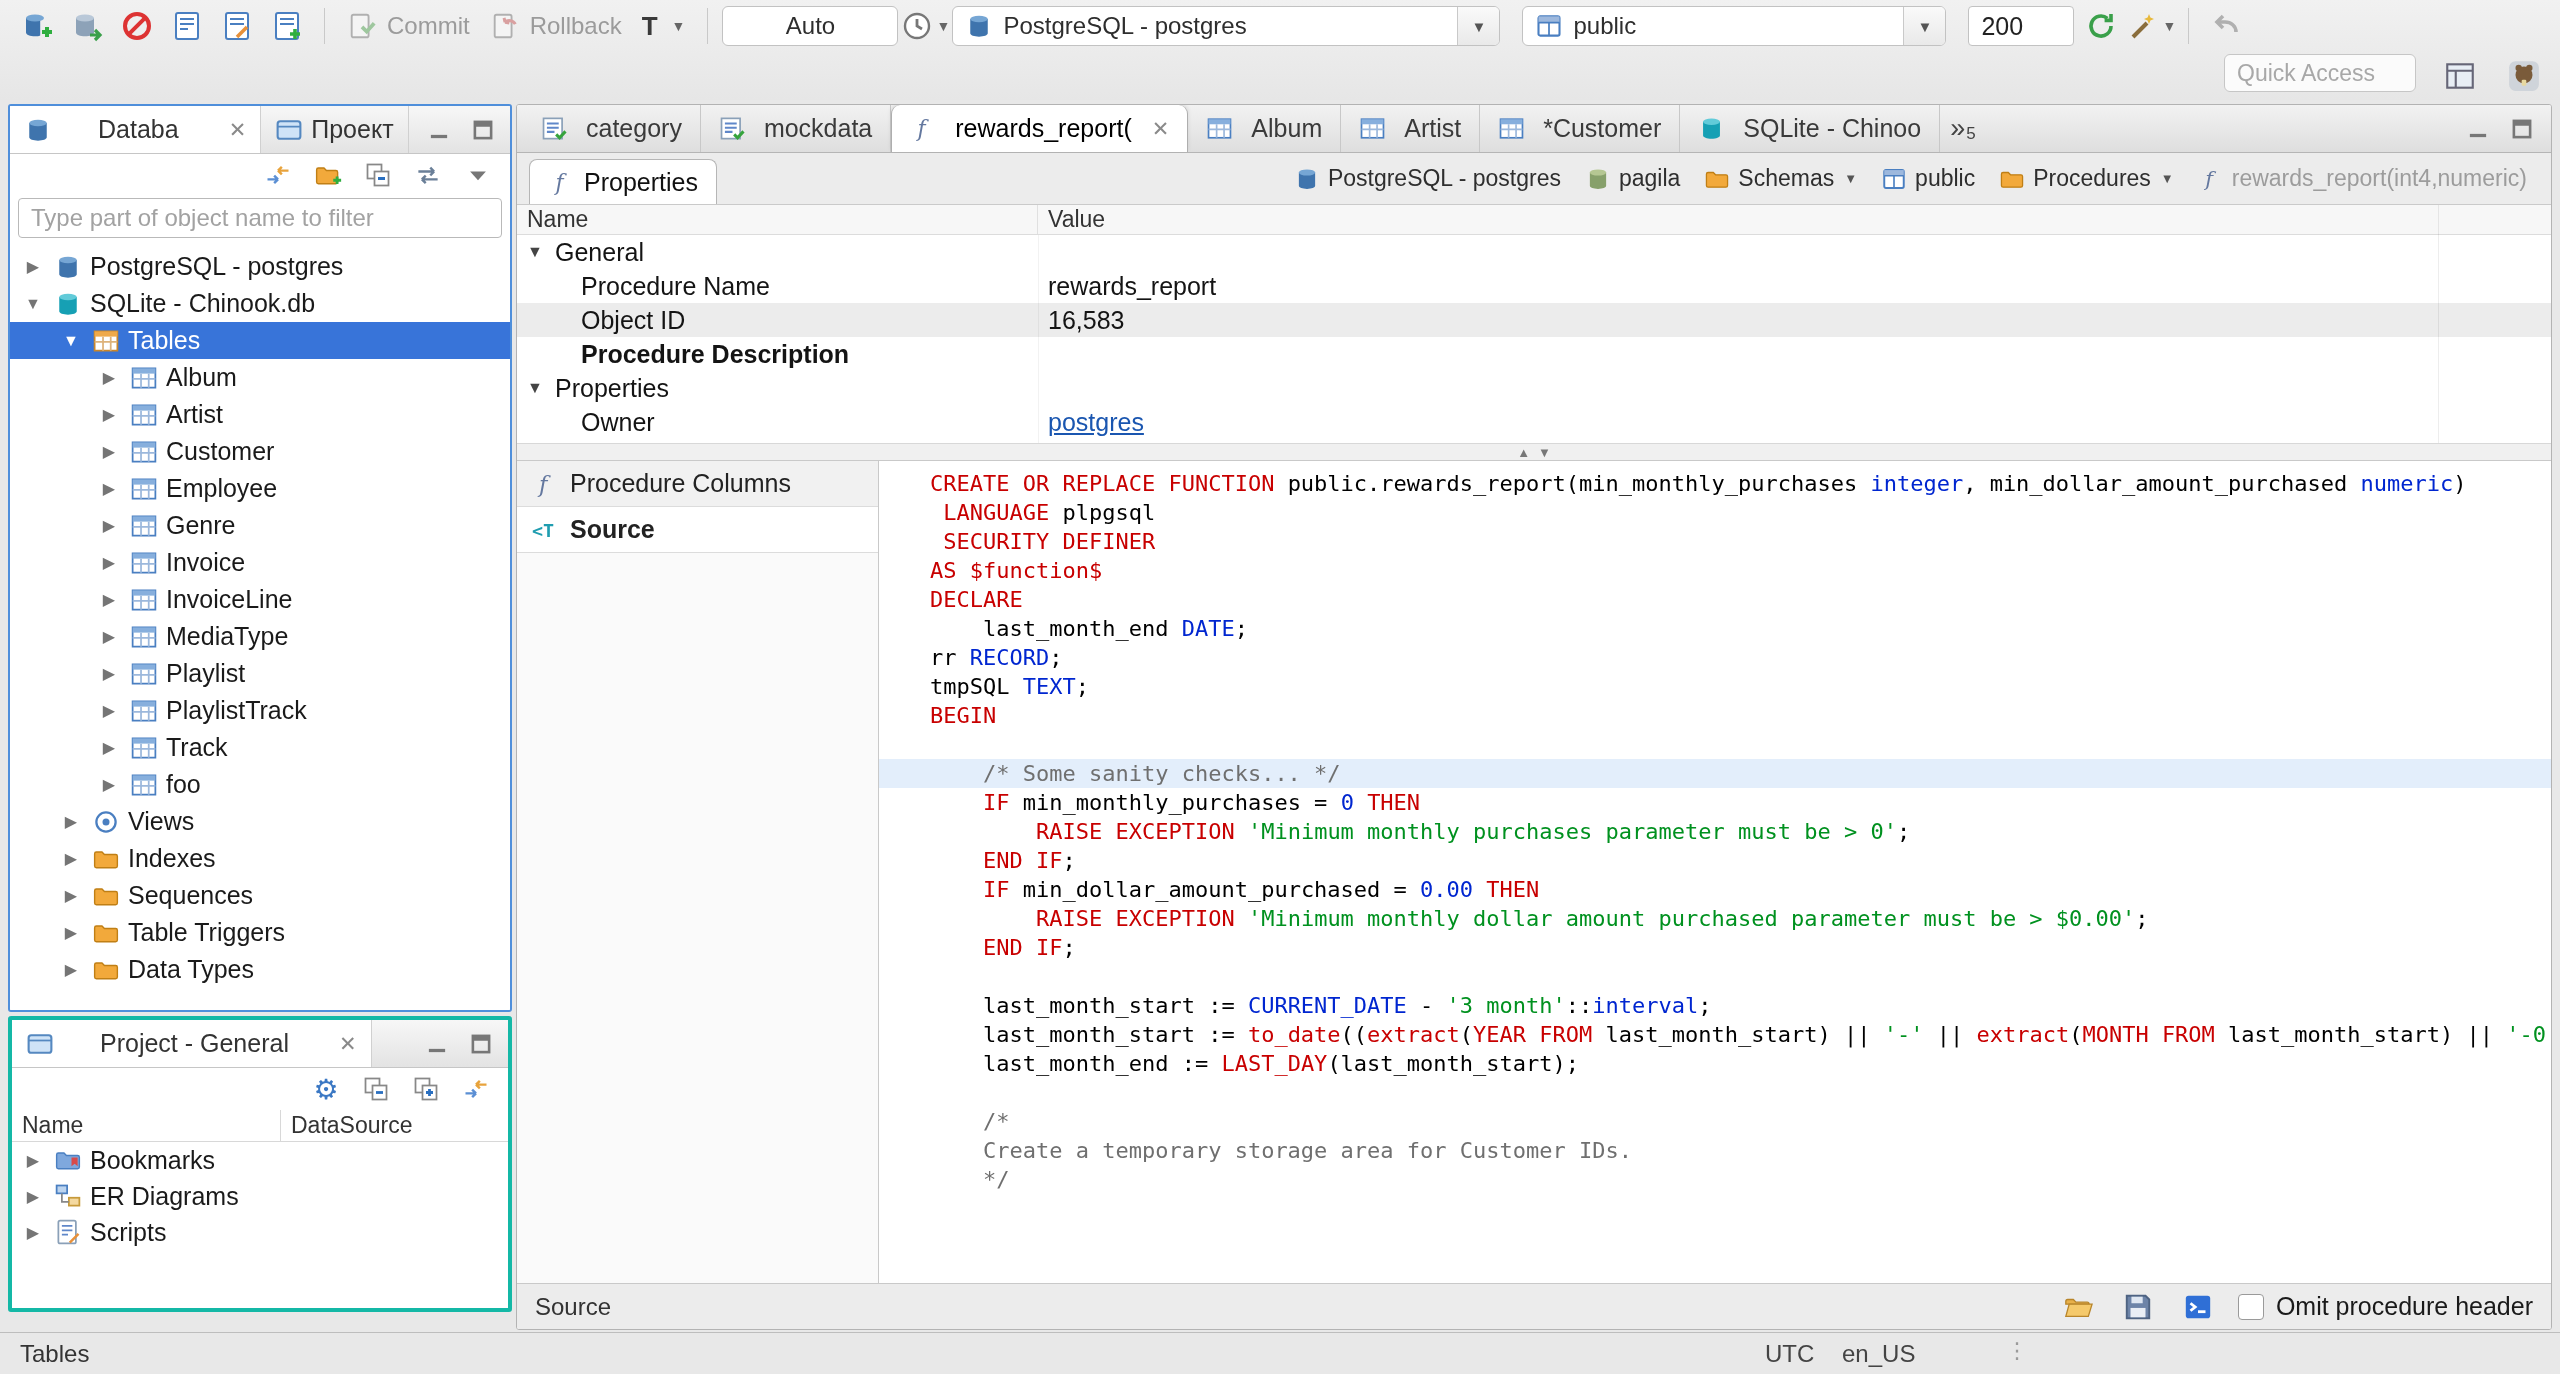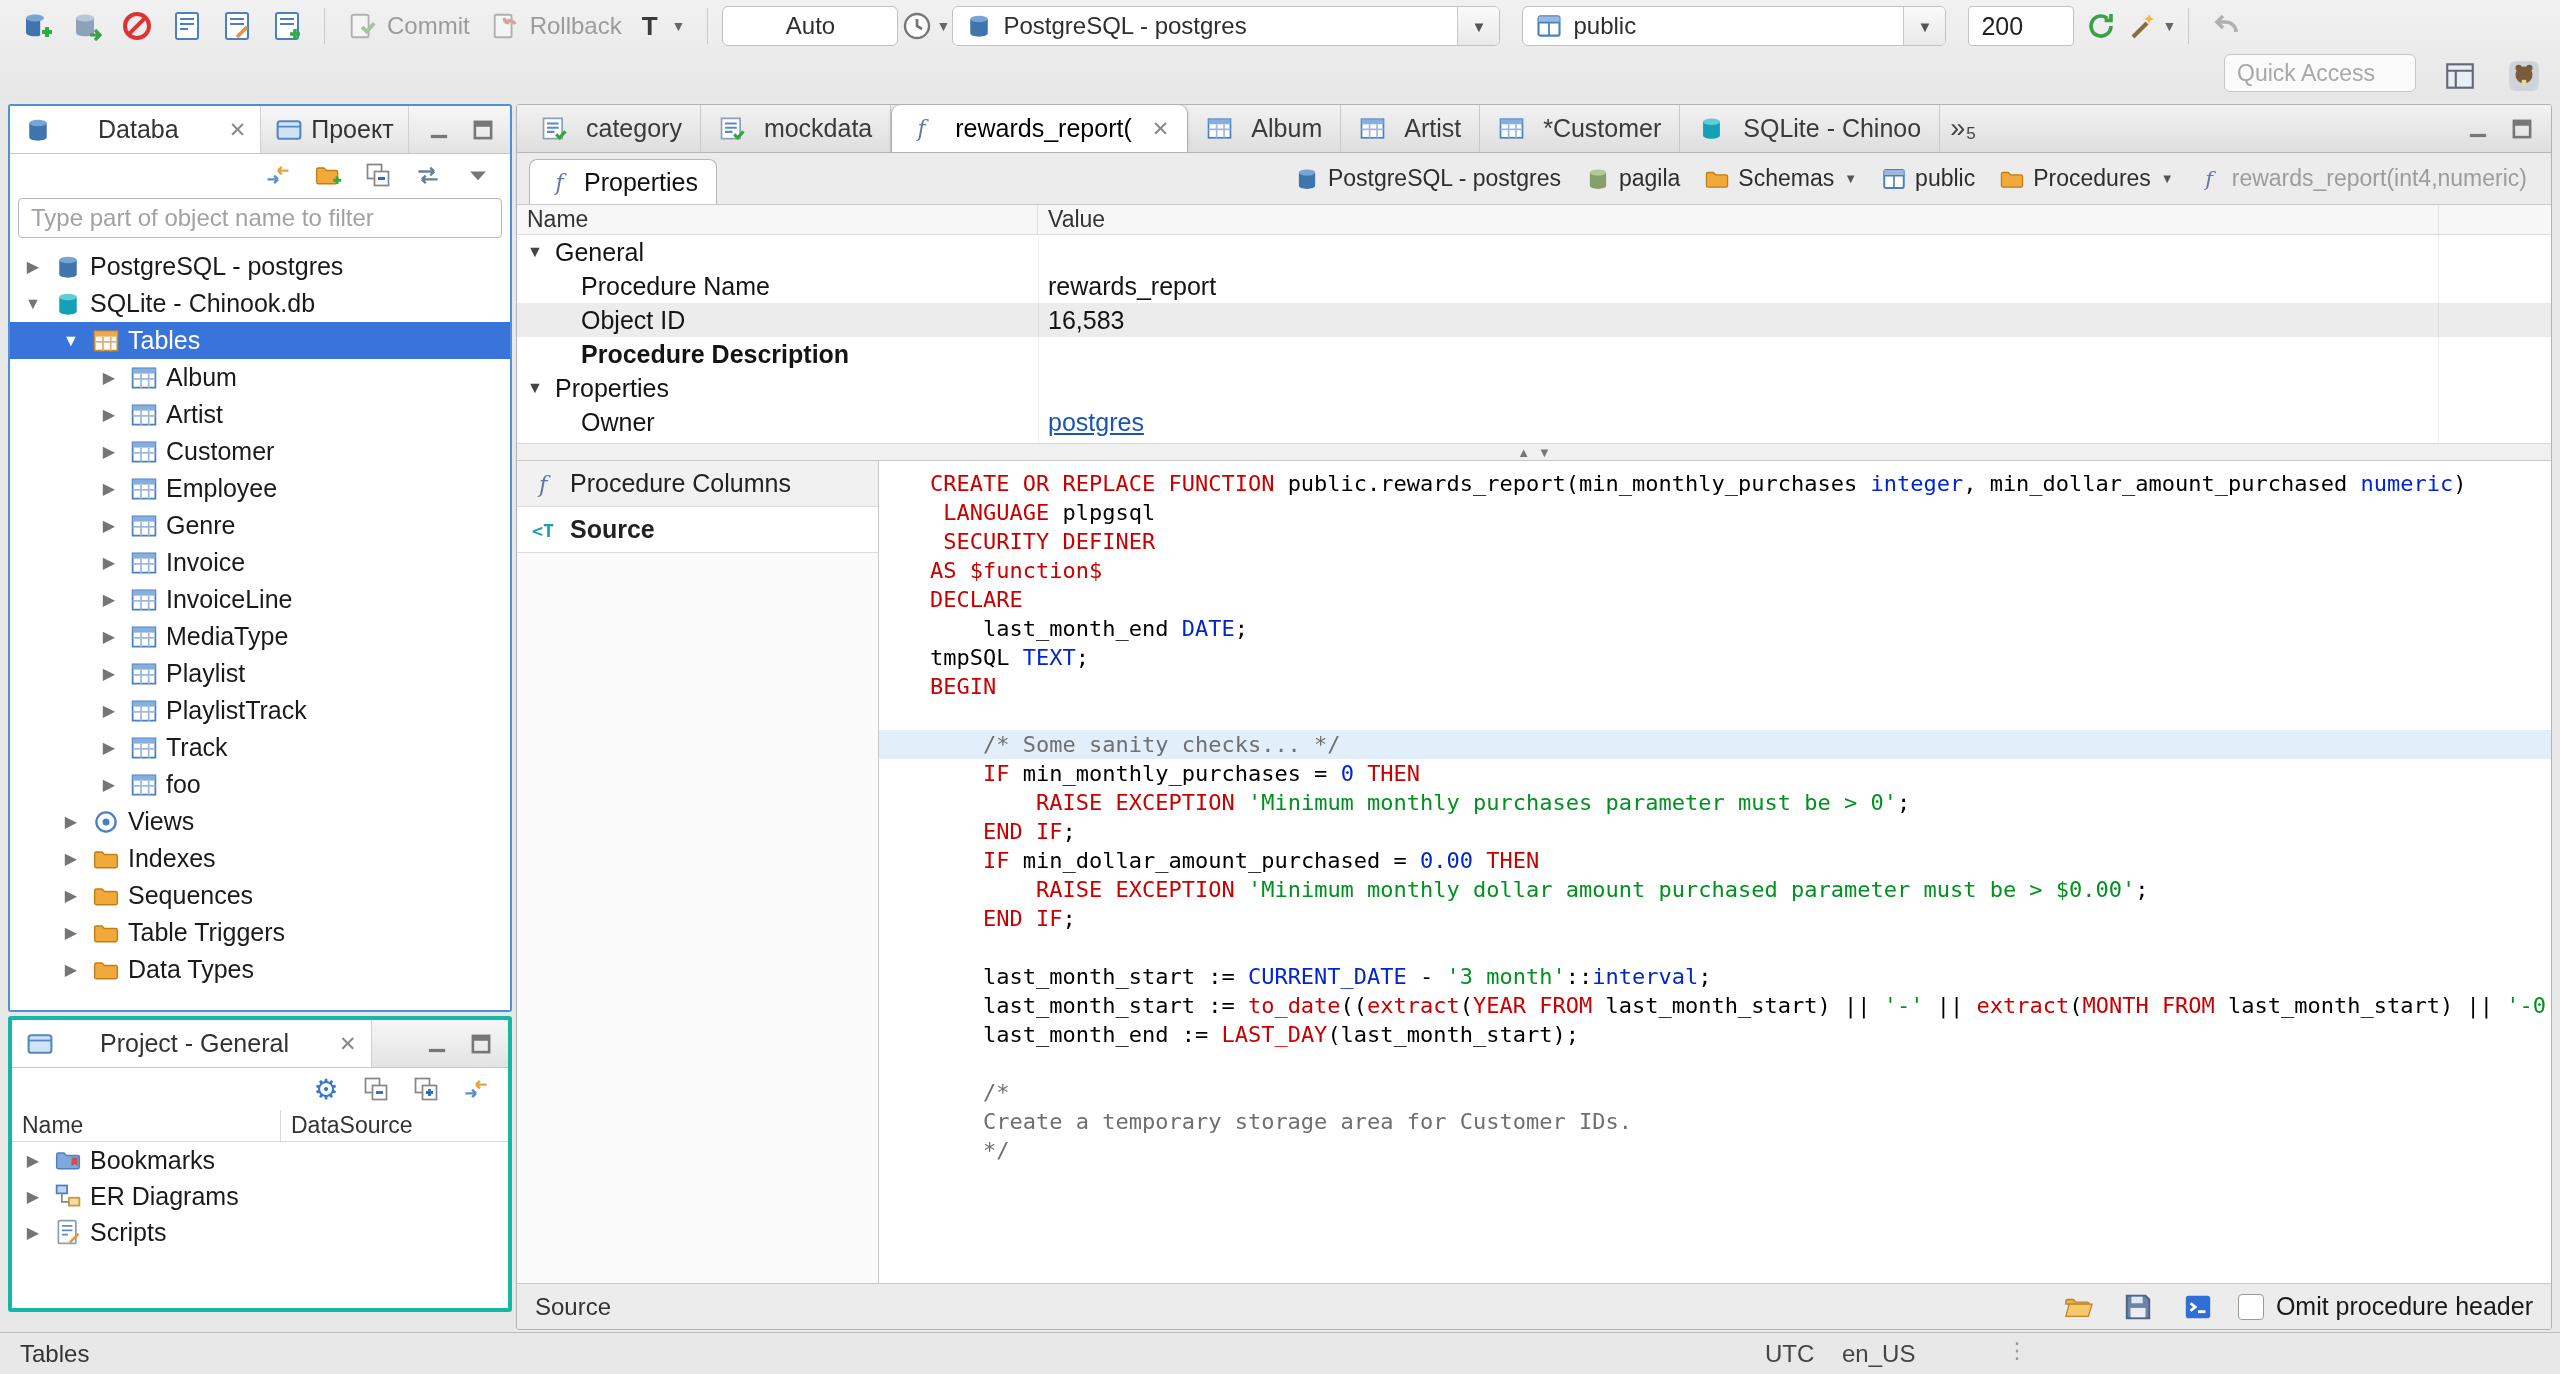--- a/index.html
+++ b/index.html
@@ -920,20 +920,21 @@
             <span>Source</span>
           </div>
         </div>
       <div class="code" id="code">
           <div class="cl"><span class="k">CREATE OR REPLACE FUNCTION </span><span class="p">public.rewards_report(min_monthly_purchases </span><span class="t">integer</span><span class="p">, min_dollar_amount_purchased </span><span class="t">numeric</span><span class="p">)</span></div>
           <div class="cl"><span class="p"> </span><span class="k">LANGUAGE</span><span class="p"> plpgsql</span></div>
           <div class="cl"><span class="p"> </span><span class="k">SECURITY DEFINER</span></div>
           <div class="cl"><span class="k">AS</span><span class="p"> </span><span class="k">$function$</span></div>
           <div class="cl"><span class="k">DECLARE</span></div>
           <div class="cl"><span class="p">    last_month_end </span><span class="t">DATE</span><span class="p">;</span></div>
+          <div class="cl"><span class="p">rr </span><span class="t">RECORD</span><span class="p">;</span></div>
           <div class="cl"><span class="p">tmpSQL </span><span class="t">TEXT</span><span class="p">;</span></div>
           <div class="cl"><span class="k">BEGIN</span></div>
           <div class="cl">&nbsp;</div>
           <div class="cl hl"><span class="p">    </span><span class="c">/* Some sanity checks... */</span></div>
           <div class="cl"><span class="p">    </span><span class="k">IF</span><span class="p"> min_monthly_purchases = </span><span class="n">0</span><span class="p"> </span><span class="k">THEN</span></div>
           <div class="cl"><span class="p">        </span><span class="k">RAISE EXCEPTION</span><span class="p"> </span><span class="s">'Minimum monthly purchases parameter must be &gt; 0'</span><span class="p">;</span></div>
           <div class="cl"><span class="p">    </span><span class="k">END IF</span><span class="p">;</span></div>
           <div class="cl"><span class="p">    </span><span class="k">IF</span><span class="p"> min_dollar_amount_purchased = </span><span class="n">0.00</span><span class="p"> </span><span class="k">THEN</span></div>
           <div class="cl"><span class="p">        </span><span class="k">RAISE EXCEPTION</span><span class="p"> </span><span class="s">'Minimum monthly dollar amount purchased parameter must be &gt; $0.00'</span><span class="p">;</span></div>
           <div class="cl"><span class="p">    </span><span class="k">END IF</span><span class="p">;</span></div>

